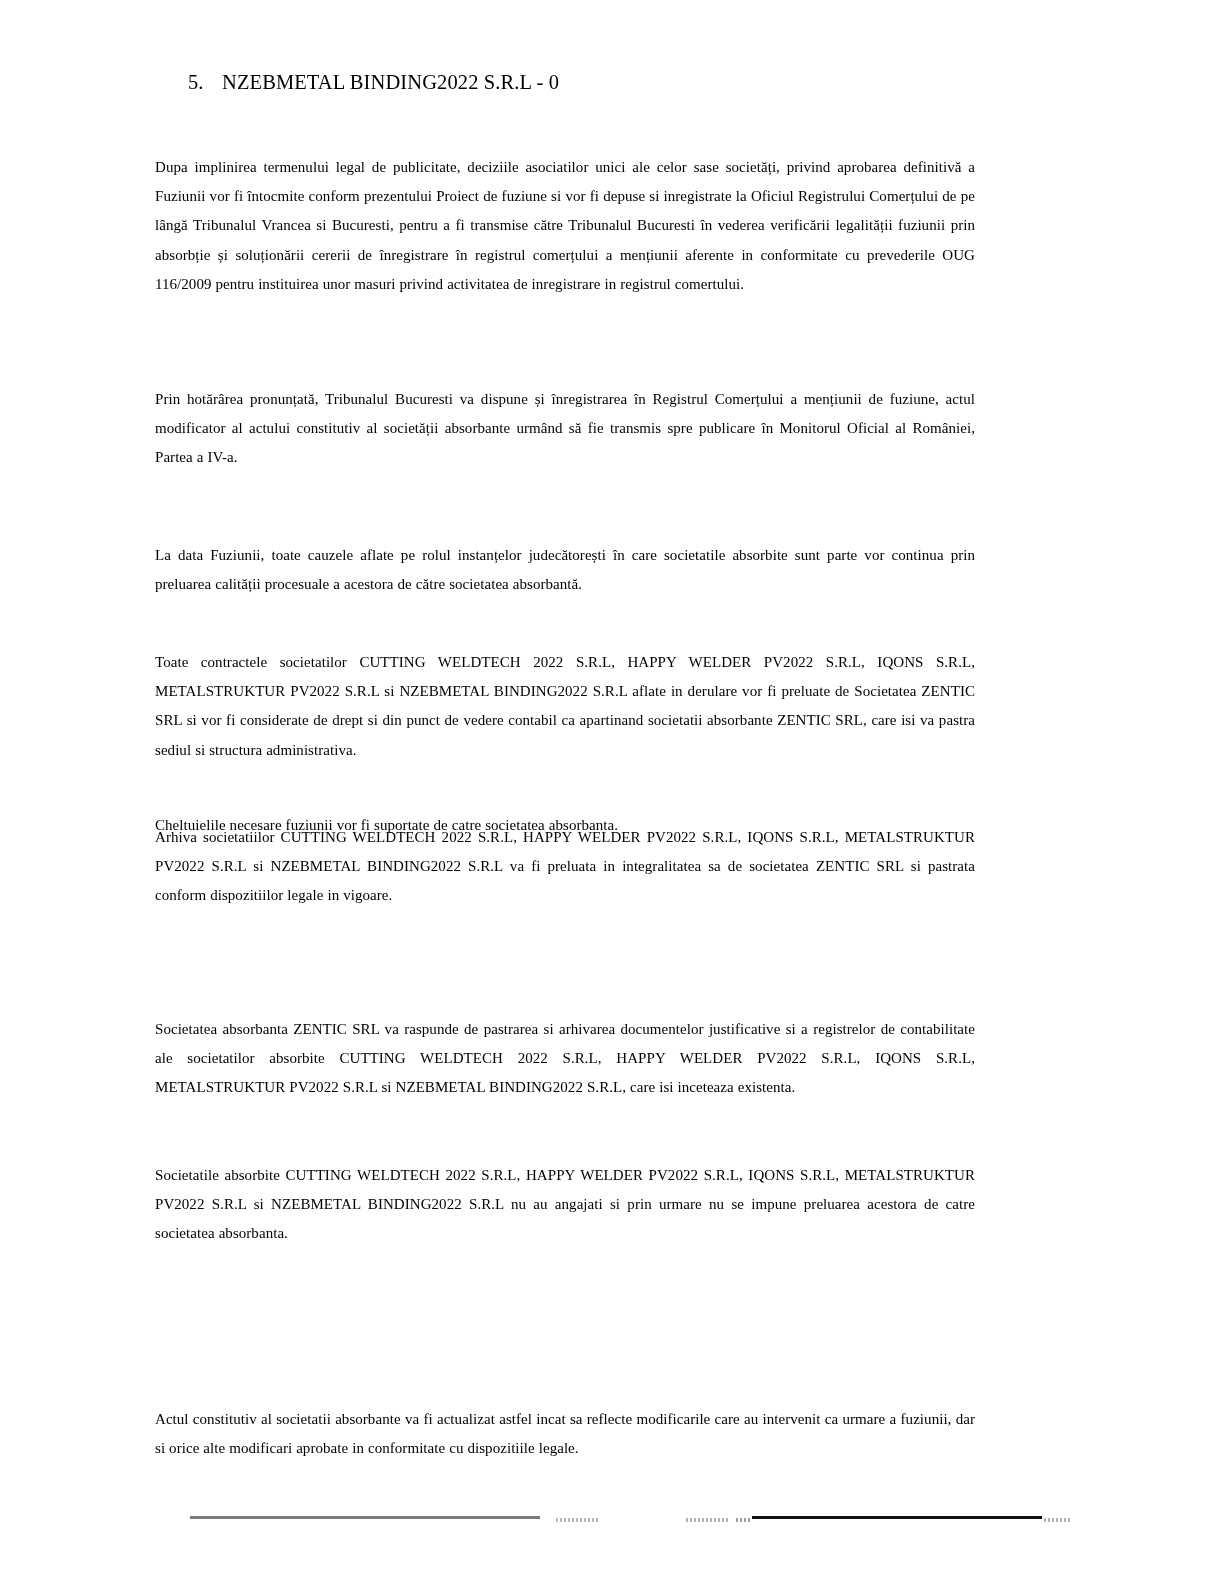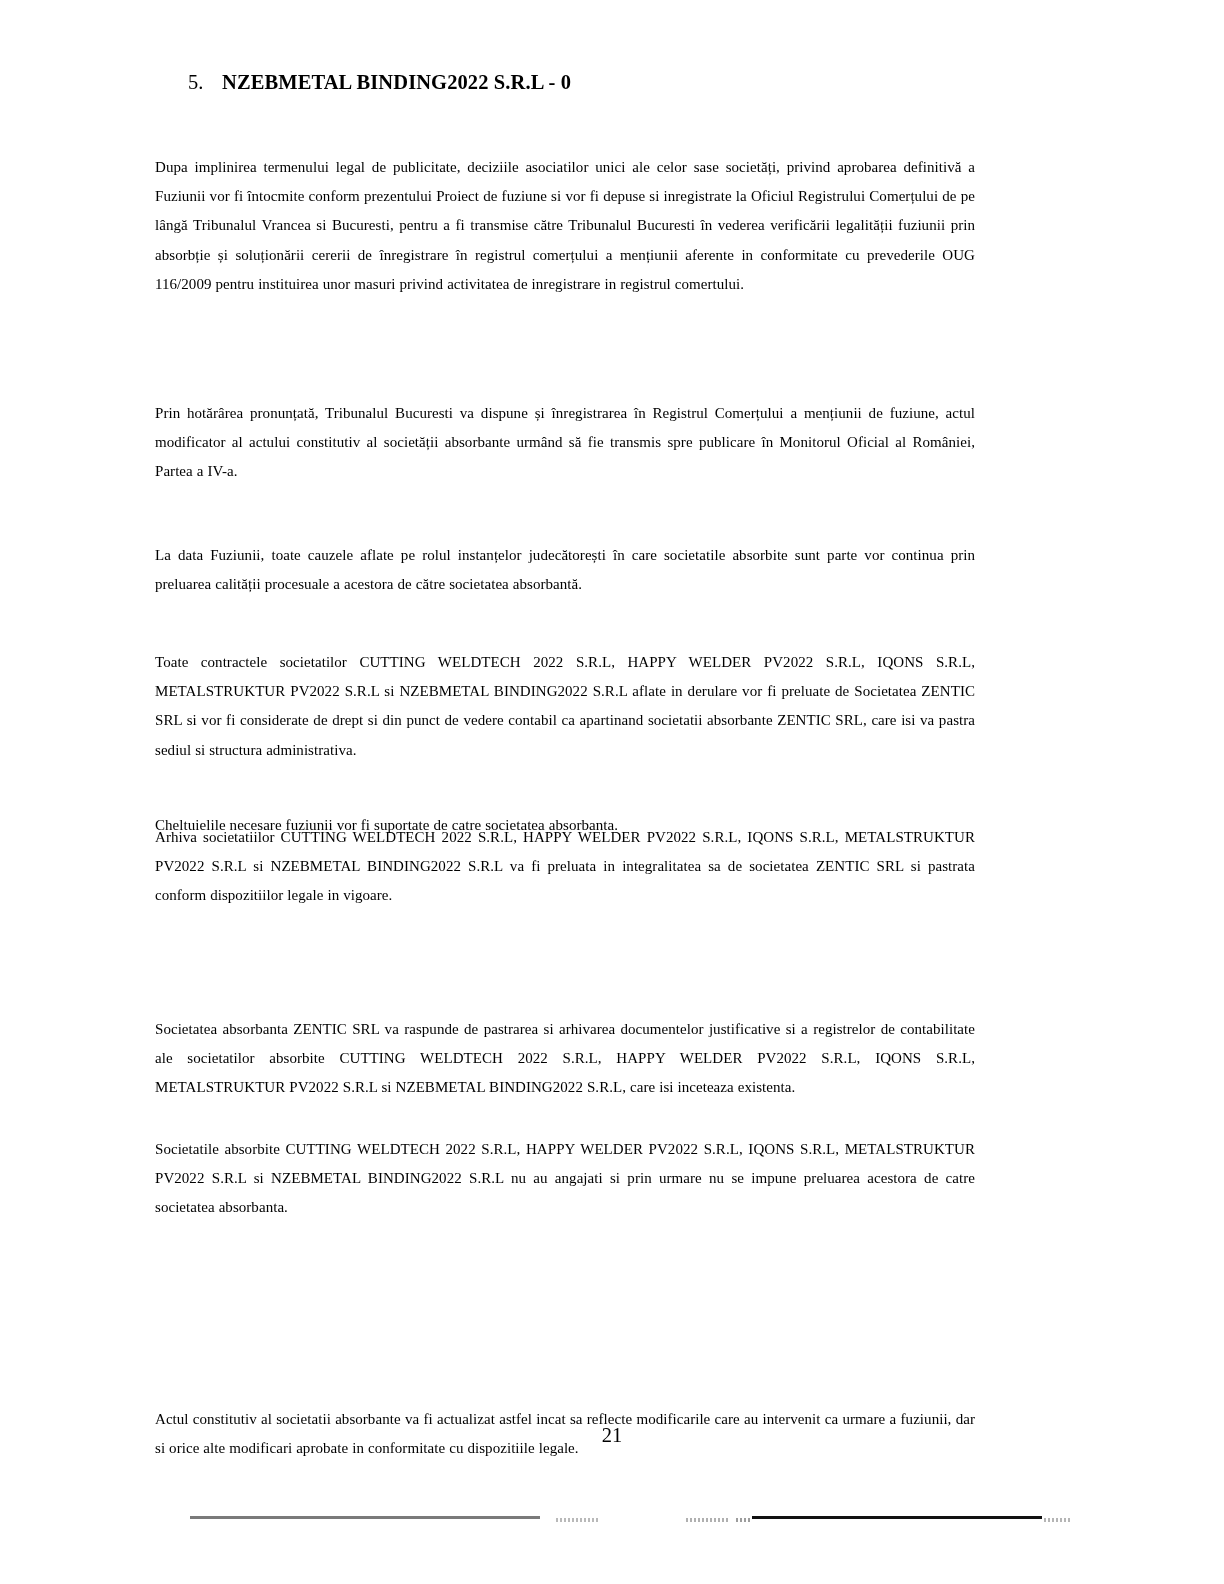--- a/index.html
+++ b/index.html
@@ -42,47 +42,46 @@
     line-height: 28px;
     letter-spacing: 0.1px;
     white-space: nowrap;
   }
   .heading-num {
     display: inline-block;
     width: 34px;
   }
   .heading-text {
     display: inline;
-    font-weight: bold;
   }
 
   .para {
     position: absolute;
     left: 0;
     width: 820px;
     font-size: 15px;
     line-height: 29.2px;
     text-align: justify;
     text-justify: inter-word;
     letter-spacing: 0.05px;
     word-spacing: 0.2px;
   }
   .para:last-of-type {
     text-align: justify;
   }
 
   
   .p0 { top: 138px; }
-  .p1 { top: 372px; margin-top: 27px; }
+  .p1 { top: 358px; margin-top: 27px; }
   .p2 { top: 504px; margin-top: 37px; }
   .p3 { top: 621px; margin-top: 27px; }
   .p4 { top: 796px; }
   .p5 { top: 808px; }
   .p6 { top: 1000px; }
-  .p7 { top: 1120px; }
+  .p7 { top: 1146px; }
   .p8 { top: 1390px; }
 
   .page-number {
     position: absolute;
     left: 0;
     top: 1422px;
     width: 1224px;
     text-align: center;
     font-size: 20.5px;
     line-height: 26px;
@@ -152,21 +151,20 @@
     <p class="para p2">La data Fuziunii, toate cauzele aflate pe rolul instanțelor judecătorești în care societatile absorbite sunt parte vor continua prin preluarea calității procesuale a acestora de către societatea absorbantă.</p>
     <p class="para p3">Toate contractele societatilor CUTTING WELDTECH 2022 S.R.L, HAPPY WELDER PV2022 S.R.L, IQONS S.R.L, METALSTRUKTUR PV2022 S.R.L si NZEBMETAL BINDING2022 S.R.L aflate in derulare vor fi preluate de Societatea ZENTIC SRL si vor fi considerate de drept si din punct de vedere contabil ca apartinand societatii absorbante ZENTIC SRL, care isi va pastra sediul si structura administrativa.</p>
     <p class="para p4">Cheltuielile necesare fuziunii vor fi suportate de catre societatea absorbanta.</p>
     <p class="para p5">Arhiva societatiilor CUTTING WELDTECH 2022 S.R.L, HAPPY WELDER PV2022 S.R.L, IQONS S.R.L, METALSTRUKTUR PV2022 S.R.L si NZEBMETAL BINDING2022 S.R.L va fi preluata in integralitatea sa de societatea ZENTIC SRL si pastrata conform dispozitiilor legale in vigoare.</p>
     <p class="para p6">Societatea absorbanta ZENTIC SRL va raspunde de pastrarea si arhivarea documentelor justificative si a registrelor de contabilitate ale societatilor absorbite CUTTING WELDTECH 2022 S.R.L, HAPPY WELDER PV2022 S.R.L, IQONS S.R.L, METALSTRUKTUR PV2022 S.R.L si NZEBMETAL BINDING2022 S.R.L, care isi inceteaza existenta.</p>
     <p class="para p7">Societatile absorbite CUTTING WELDTECH 2022 S.R.L, HAPPY WELDER PV2022 S.R.L, IQONS S.R.L, METALSTRUKTUR PV2022 S.R.L si NZEBMETAL BINDING2022 S.R.L nu au angajati si prin urmare nu se impune preluarea acestora de catre societatea absorbanta.</p>
     <p class="para p8">Actul constitutiv al societatii absorbante va fi actualizat astfel incat sa reflecte modificarile care au intervenit ca urmare a fuziunii, dar si orice alte modificari aprobate in conformitate cu dispozitiile legale.</p>
 
   </div>
 
-  <div class="page-number">21</div>
 
   <div class="artifact artifact-a"></div>
   <div class="artifact artifact-b"></div>
   <div class="artifact artifact-c"></div>
   <div class="artifact artifact-d"></div>
   <div class="artifact artifact-e"></div>
   <div class="artifact artifact-f"></div>
 
 </div>
 

